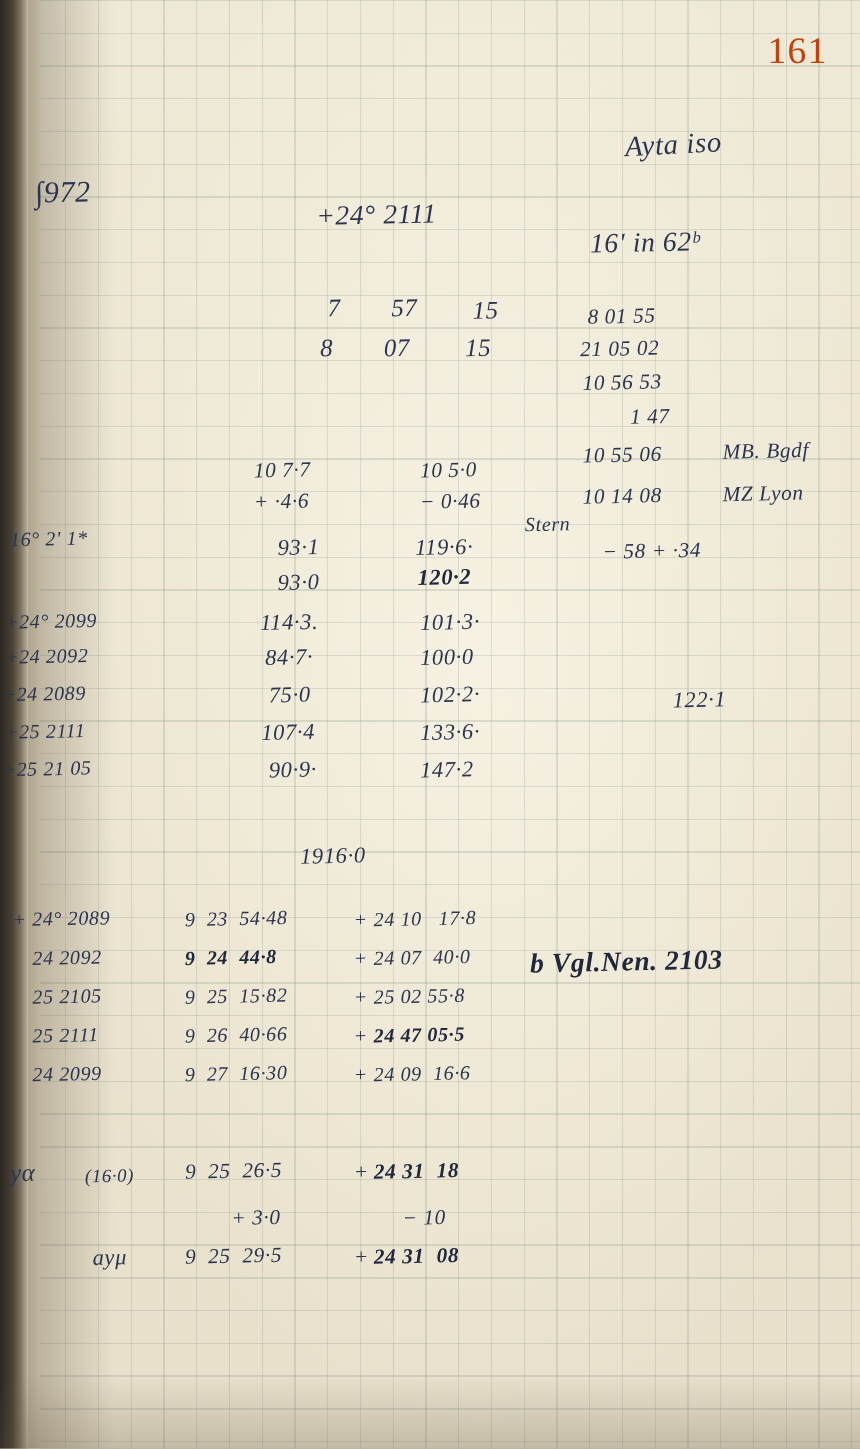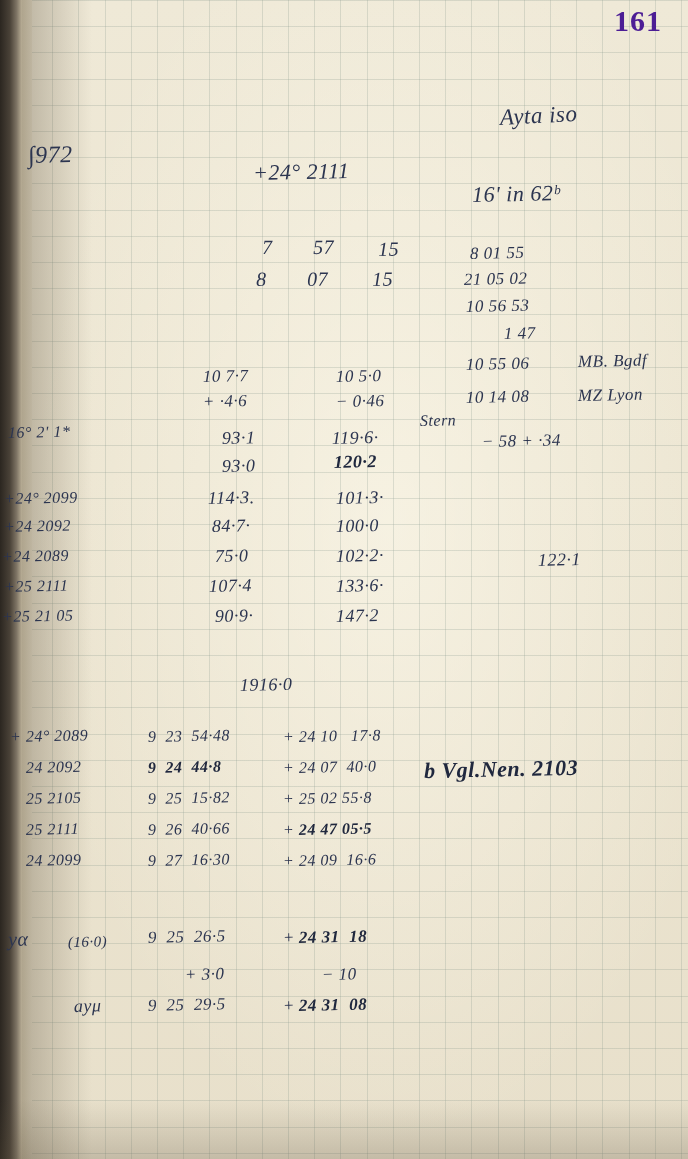--- a/index.html
+++ b/index.html
@@ -67,25 +67,25 @@
     letter-spacing: 0.5px;
   }
   .hand {
     font-style: italic;
     transform: rotate(-1.2deg);
     transform-origin: left center;
   }
   .dark { color: #20283e; font-weight: bold; }
   .pageno {
     position: absolute;
-    right: 26px; top: 4px;
+    right: 26px; top: 24px;
     font-family: "Liberation Serif", serif;
     font-size: 30px;
-    font-weight: bold;
-    color: #4c1d95;
+    font-weight: normal;
+    color: #c2410c;
     letter-spacing: 1px;
   }
   .sz15 { font-size: 15px; }
   .sz16 { font-size: 16px; }
   .sz17 { font-size: 17px; }
   .sz18 { font-size: 18px; }
   .sz20 { font-size: 20px; }
   .sz22 { font-size: 22px; }
   .sz24 { font-size: 24px; }
   .sig { font-size: 23px; font-style: italic; transform: rotate(-3deg); }

